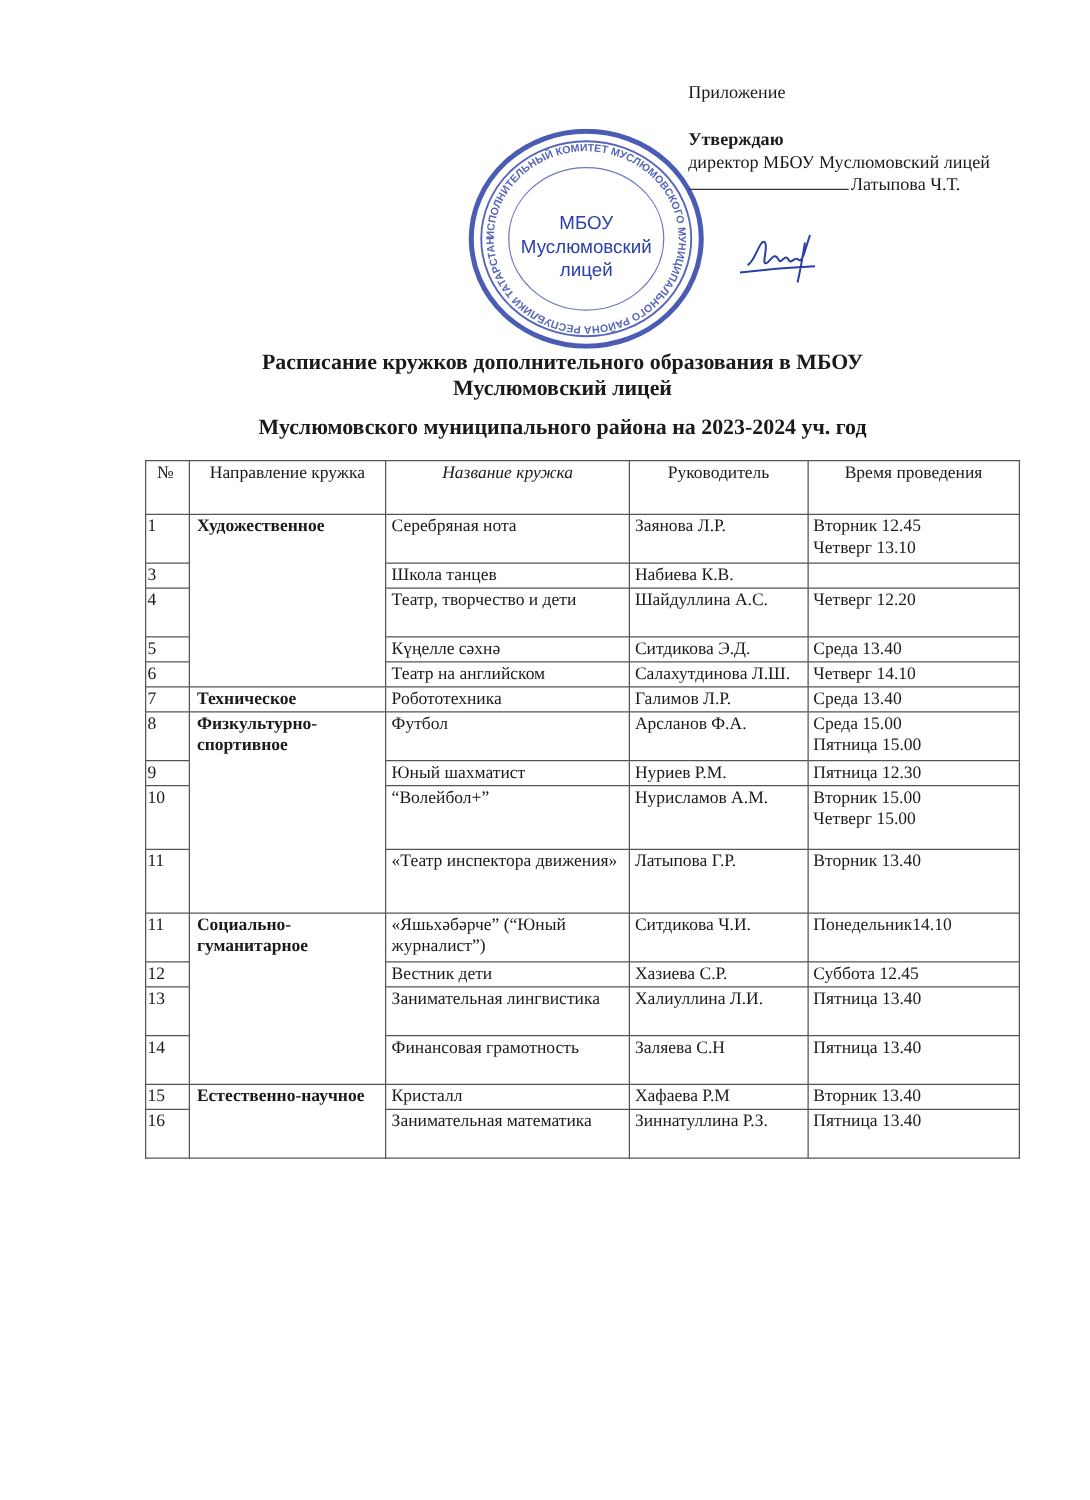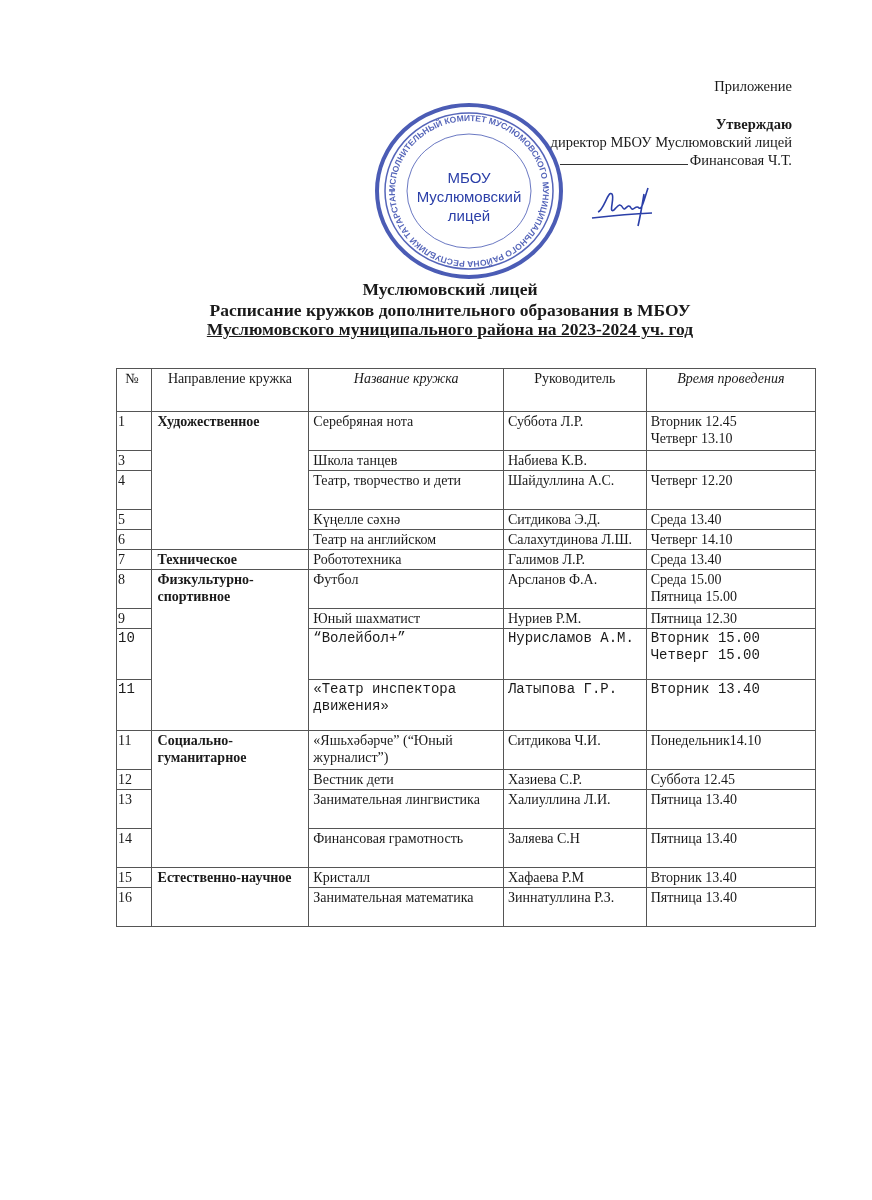--- a/index.html
+++ b/index.html
@@ -1,68 +1,68 @@
 <!DOCTYPE html>
 <html><head>
 <meta charset="utf-8">
 <style>
   html, body { margin: 0; padding: 0; }
   body {
     width: 872px; height: 1200px; background: #ffffff; position: relative; overflow: hidden;
     font-family: "Liberation Serif", "DejaVu Serif", serif; color: #1a1a1a;
   }
   .approval {
-    position: absolute; right: 80px; top: 77px; text-align: right;
+    position: absolute; right: 80px; top: 65px; text-align: left;
     font-size: 14.5px; line-height: 18px;
   }
   .approval .gap { height: 20px; }
   .approval .bold { font-weight: bold; }
   .sign-line { display: inline-block; width: 128px; border-bottom: 1px solid #333; margin-right: 2px; height: 12px; vertical-align: baseline; }
 
   .stamp {
     position: absolute; left: 373px; top: 103px; width: 192px; height: 176px;
   }
   .signature { position: absolute; left: 590px; top: 180px; width: 75px; height: 50px; }
 
   .title {
     position: absolute; left: 120px; width: 660px; text-align: center;
     font-weight: bold; font-size: 17.5px; line-height: 21px;
   }
   .title.t1 { top: 279px; }
-  .title.t2 { top: 319px; text-decoration: underline; }
+  .title.t2 { top: 331px; }
 
   table.schedule {
     position: absolute; left: 116px; top: 368px; width: 700px;
     border-collapse: collapse; font-size: 14px; line-height: 17px;
   }
   table.schedule th, table.schedule td {
     border: 1px solid #555; vertical-align: top; padding: 1px 4px 1px 4px;
   }
   table.schedule th { font-weight: normal; text-align: center; height: 40px; }
   .c-num { width: 24px; padding-left: 1px !important; }
   .c-dir { width: 128px; margin-top: 37px; }
   .c-name { width: 160px; font-style: italic; }
   .c-lead { width: 115px; }
-  .c-time { width: 138px; font-style: italic; }
+  .c-time { width: 138px; }
   td.dir { font-weight: bold; padding-left: 6px !important; }
   td.num { padding-left: 1px !important; }
   tr.h2 td { height: 36px; }
   tr.h1 td { height: 17px; }
-  tr.h2b td { height: 48px; font-family: Liberation Mono, monospace; }
+  tr.h2b td { height: 48px; }
   .line { display: block; }
 </style>
 </head>
 <body>
 
 <div class="approval">
   <div>Приложение</div>
   <div class="gap"></div>
   <div class="bold">Утверждаю</div>
   <div>директор МБОУ Муслюмовский лицей</div>
-  <div><span class="sign-line"></span><span>Финансовая Ч.Т.</span></div>
+  <div><span class="sign-line"></span><span>Латыпова Ч.Т.</span></div>
 </div>
 
 <svg class="stamp" viewBox="0 0 192 176">
   <defs>
     <path id="ringPath" d="M 96 88 m -74 0 a 74 70 0 1 1 148 0 a 74 70 0 1 1 -148 0"></path>
   </defs>
   <ellipse cx="96" cy="88" rx="92" ry="86" fill="none" stroke="#2b3fa8" stroke-width="4" opacity="0.85"></ellipse>
   <ellipse cx="96" cy="88" rx="84" ry="78" fill="none" stroke="#2b3fa8" stroke-width="1.5" opacity="0.8"></ellipse>
   <ellipse cx="96" cy="88" rx="62" ry="57" fill="none" stroke="#2b3fa8" stroke-width="1" opacity="0.7"></ellipse>
   <text font-family="Liberation Sans, sans-serif" font-size="8.5" font-weight="bold" fill="#2b3fa8" opacity="0.8">
@@ -71,41 +71,41 @@
   <text x="96" y="80" text-anchor="middle" font-family="Liberation Sans, sans-serif" font-size="15" fill="#2b3fa8">МБОУ</text>
   <text x="96" y="99" text-anchor="middle" font-family="Liberation Sans, sans-serif" font-size="15" fill="#2b3fa8">Муслюмовский</text>
   <text x="96" y="118" text-anchor="middle" font-family="Liberation Sans, sans-serif" font-size="15" fill="#2b3fa8">лицей</text>
 </svg>
 
 <svg class="signature" viewBox="0 0 75 50">
   <path d="M8 32 C 14 30, 18 10, 22 14 C 25 18, 18 34, 24 30 C 28 26, 30 22, 33 28 C 35 32, 38 22, 41 28 C 43 32, 46 24, 49 28 C 52 30, 54 20, 58 8 M 54 14 C 52 26, 50 38, 48 46 M 2 38 C 20 36, 40 34, 62 33" fill="none" stroke="#2b3fa8" stroke-width="1.6"></path>
 </svg>
 
 <div class="title t1">
+  <div>Расписание кружков дополнительного образования в МБОУ</div>
   <div>Муслюмовский лицей</div>
-  <div>Расписание кружков дополнительного образования в МБОУ</div>
 </div>
 <div class="title t2">Муслюмовского муниципального района на 2023-2024 уч. год</div>
 
 <table class="schedule">
   <thead>
     <tr>
       <th class="c-num">№</th>
       <th class="c-dir">Направление кружка</th>
       <th class="c-name">Название кружка</th>
       <th class="c-lead">Руководитель</th>
       <th class="c-time">Время проведения</th>
     </tr>
   </thead>
   <tbody id="schedule-body">
       <tr class="h2">
         <td class="num">1</td>
         <td class="dir" rowspan="5">Художественное</td>
         <td>Серебряная нота</td>
-        <td>Суббота Л.Р.</td>
+        <td>Заянова Л.Р.</td>
         <td>
           <span class="line">Вторник 12.45</span>
           <span class="line">Четверг 13.10</span>
         </td>
       </tr>
       <tr class="h1">
         <td class="num">3</td>
         <td>Школа танцев</td>
         <td>Набиева К.В.</td>
         <td>

